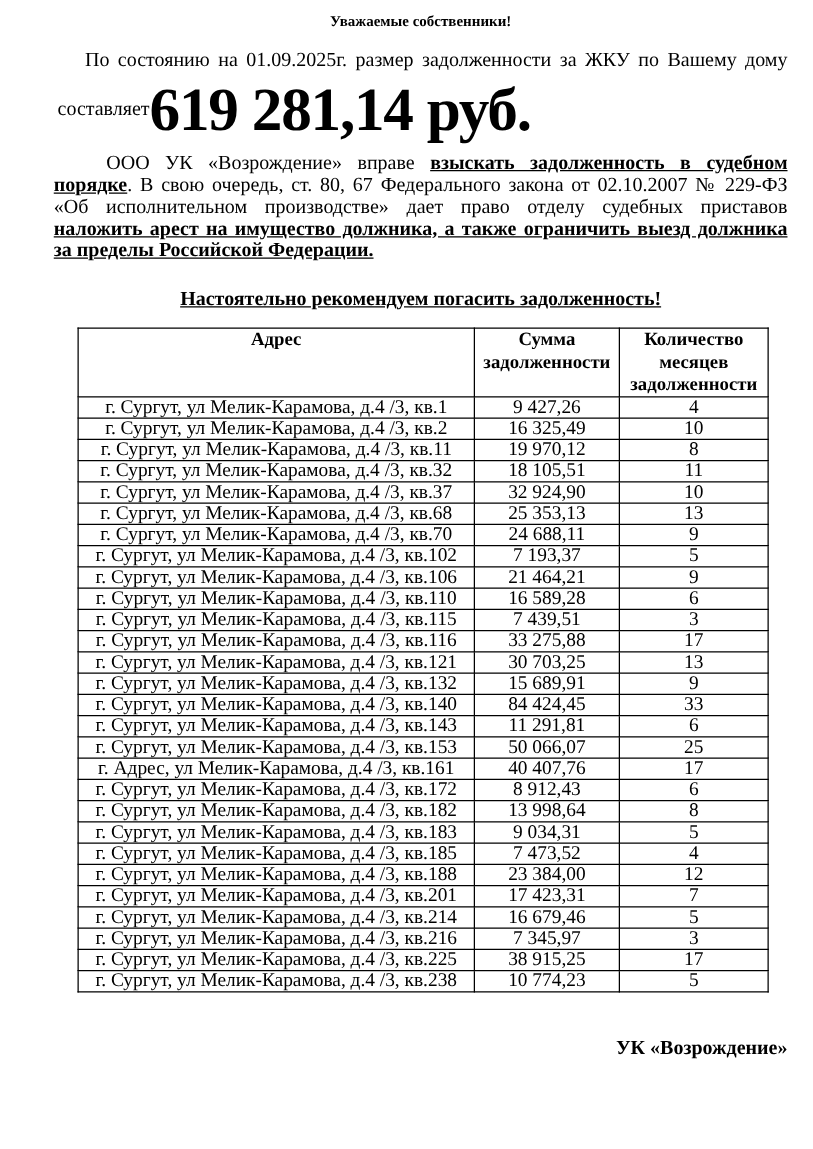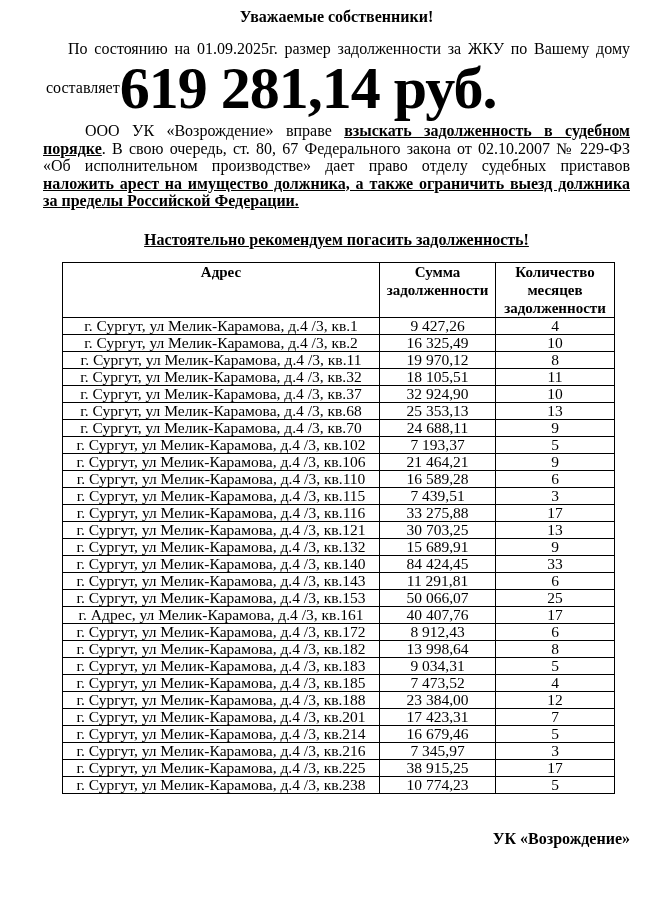--- a/index.html
+++ b/index.html
@@ -11,39 +11,39 @@
     background: #ffffff;
     color: #000000;
     font-family: "Liberation Serif", serif;
     font-size: 16px;
     padding: 8px 20px 0 43px;
     overflow: hidden;
   }
   .title {
     text-align: center;
     font-weight: bold;
-    font-size: 16px;
+    font-size: 12px;
     line-height: 18px;
   }
   .intro-line {
     margin: 14px 0 0 0;
     text-indent: 25px;
     text-align: justify;
     text-align-last: justify;
     line-height: 18px;
   }
   .amount-line {
     display: flex;
     align-items: center;
     margin-top: 2px;
   }
   .amount-prefix { padding-left: 3px; white-space: nowrap; }
   .amount-value {
     font-weight: bold;
-    font-size: 60px;
+    font-size: 49px;
     line-height: 56px;
     letter-spacing: -1px;
     white-space: nowrap;
   }
   .legal {
     margin: 6px 0 0 0;
     text-indent: 42px;
     text-align: justify;
     line-height: 17.5px;
   }

